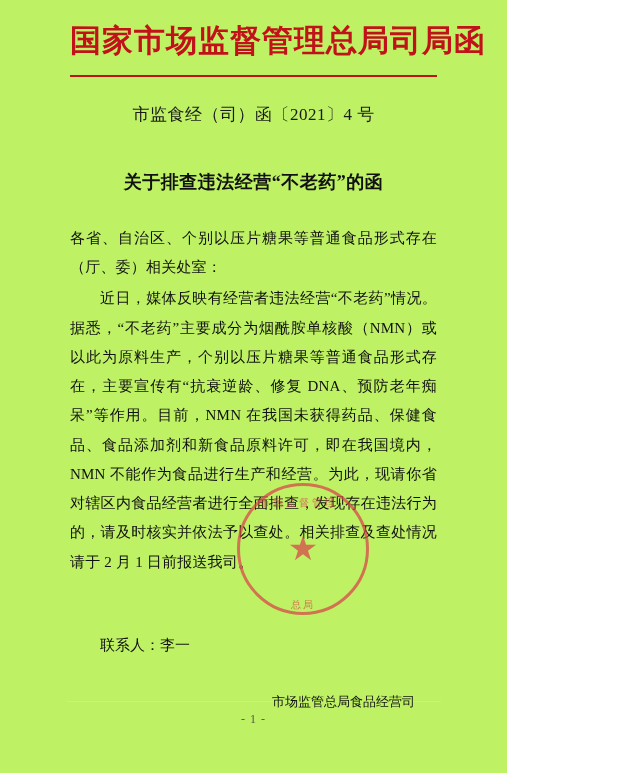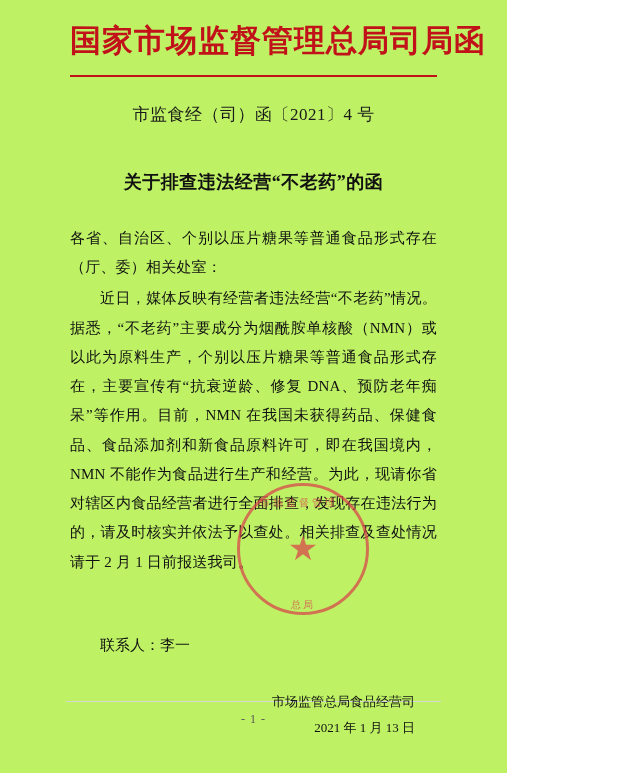--- a/index.html
+++ b/index.html
@@ -170,21 +170,20 @@
   </div>
 
   <div class="seal">
     <div class="seal-top">市场监督管理</div>
     <div class="star">★</div>
     <div class="seal-bottom">总局</div>
   </div>
 
   <div class="signature">
     <div>市场监管总局食品经营司</div>
-    <div>2021 年 1 月 13 日</div>
   </div>
 
   <div class="footer">
     <div class="footer-rule"></div>
     <div class="page-num">- 1 -</div>
   </div>
 
 </div>
 
 </body></html>

